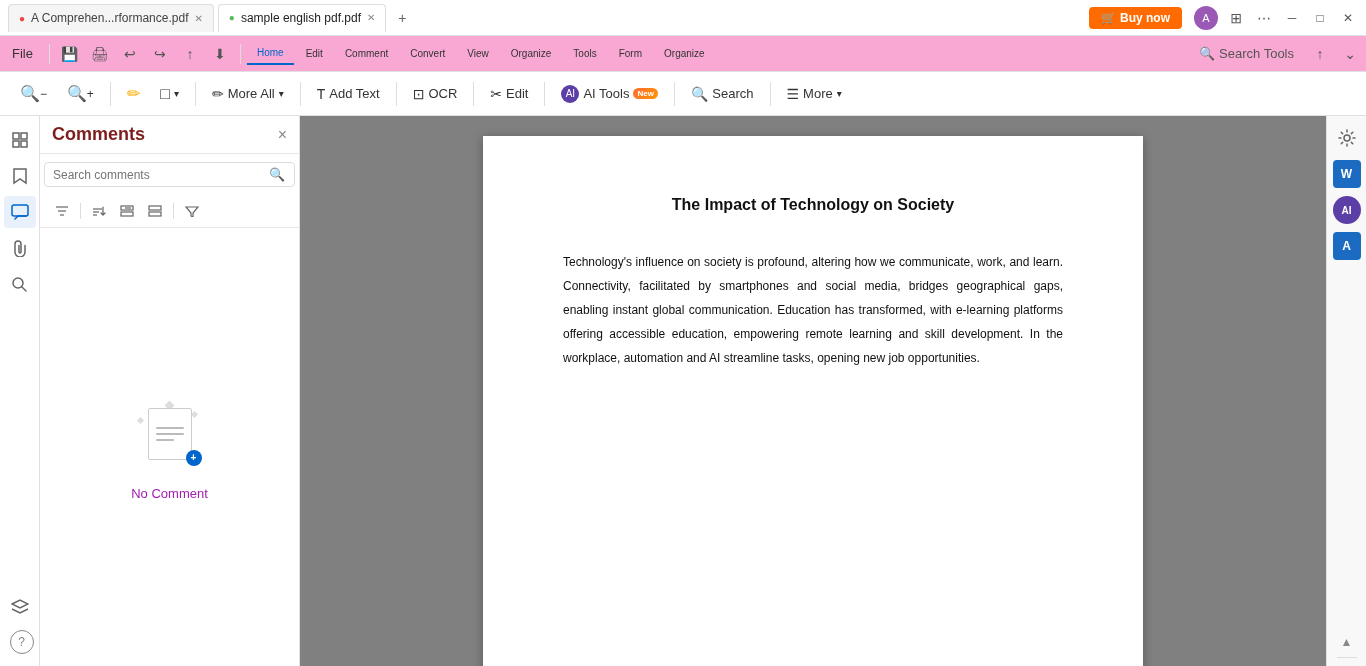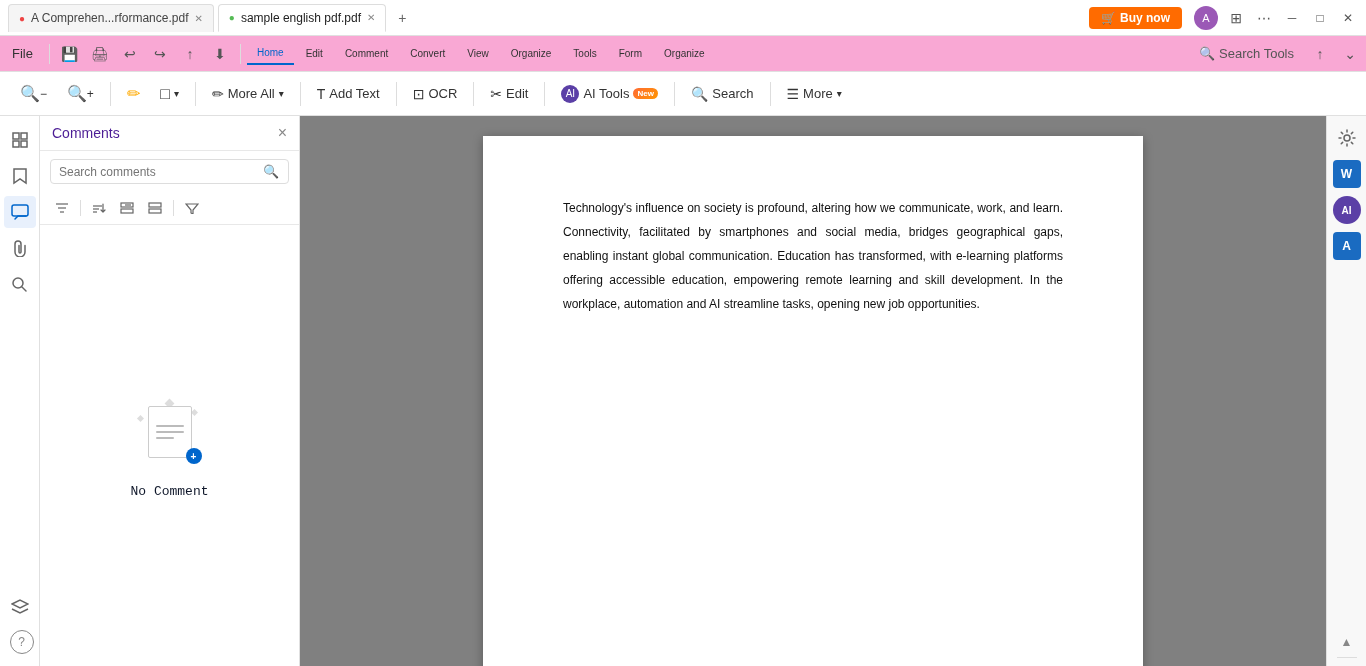--- a/index.html
+++ b/index.html
@@ -167,29 +167,29 @@
       flex-direction: column;
     }
     .panel-header {
       display: flex;
       align-items: center;
       padding: 8px 12px;
       border-bottom: 1px solid #e8e8e8;
       justify-content: space-between;
     }
     .panel-title {
-      font-size: 14px;
-      font-weight: 400;
-      color: #4c1d95;
+      font-size: 18px;
+      font-weight: 700;
+      color: #7f1d1d;
     }
     .panel-close { cursor: pointer; color: #888; font-size: 16px; }
     .search-bar {
       display: flex;
       align-items: center;
-      margin: 8px 10px;
+      margin: 8px 4px;
       border: 1px solid #ddd;
       border-radius: 4px;
       padding: 4px 8px;
       gap: 4px;
     }
     .search-bar input {
       border: none;
       outline: none;
       font-size: 12px;
       flex: 1;
@@ -213,22 +213,21 @@
       justify-content: center;
       gap: 12px;
     }
     .no-comment-icon {
       position: relative;
       width: 80px;
       height: 80px;
     }
     .no-comment-label {
       font-size: 13px;
-      color: #0f172a;
-      font-family: Liberation Mono, monospace;
+      color: #a21caf;
     }
 
     
     .pdf-viewer {
       flex: 1;
       background: #808080;
       overflow: auto;
       display: flex;
       justify-content: center;
       padding: 20px;
@@ -552,20 +551,21 @@
         </div>
 
         <div class="add-badge">+</div>
       </div>
       <span class="no-comment-label">No Comment</span>
     </div>
   </div>
 
   <div class="pdf-viewer">
     <div class="pdf-page">
+      <div class="pdf-title">The Impact of Technology on Society</div>
       <div class="pdf-paragraph">Technology's influence on society is profound, altering how we communicate, work, and learn. Connectivity, facilitated by smartphones and social media, bridges geographical gaps, enabling instant global communication. Education has transformed, with e-learning platforms offering accessible education, empowering remote learning and skill development. In the workplace, automation and AI streamline tasks, opening new job opportunities.</div>
     </div>
   </div>
 
   <div class="right-sidebar">
     <div class="settings-icon">
       <svg width="18" height="18" viewBox="0 0 18 18" fill="none">
         <circle cx="9" cy="9" r="3" stroke="#666" stroke-width="1.5"></circle>
         <path d="M9 1v2M9 15v2M1 9h2M15 9h2M3.22 3.22l1.42 1.42M13.36 13.36l1.42 1.42M3.22 14.78l1.42-1.42M13.36 4.64l1.42-1.42" stroke="#666" stroke-width="1.5" stroke-linecap="round"></path>
       </svg>

